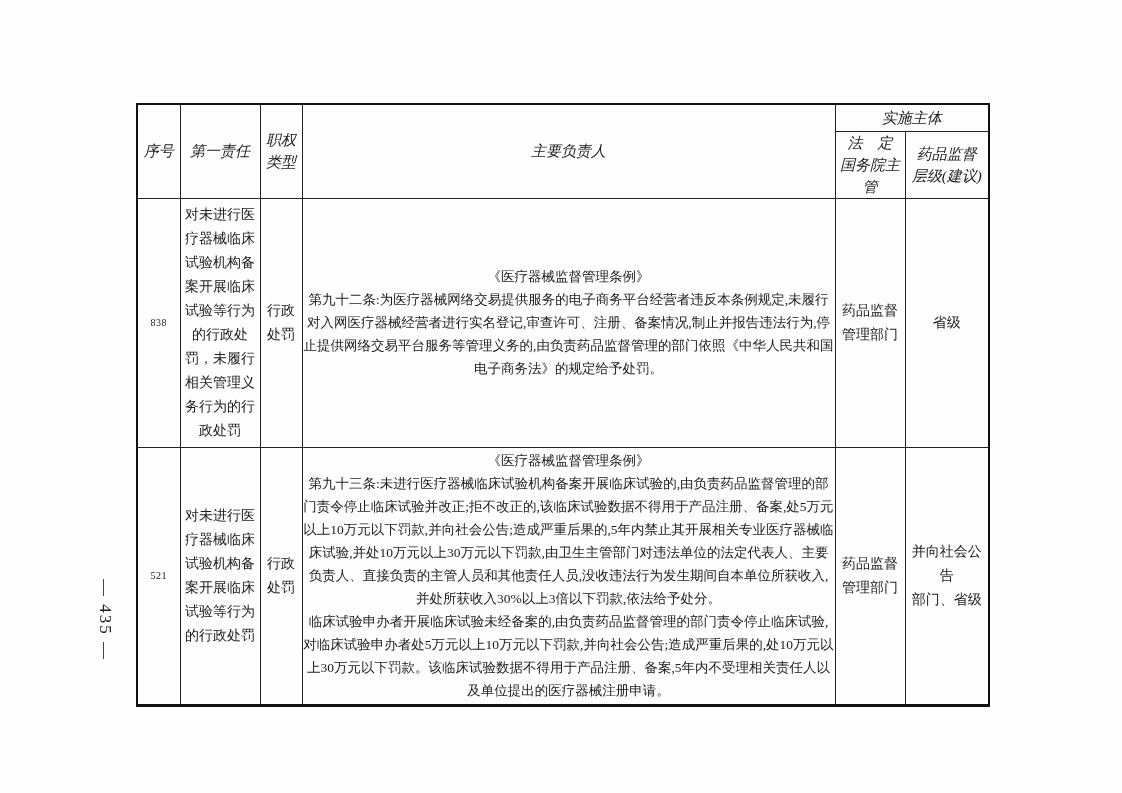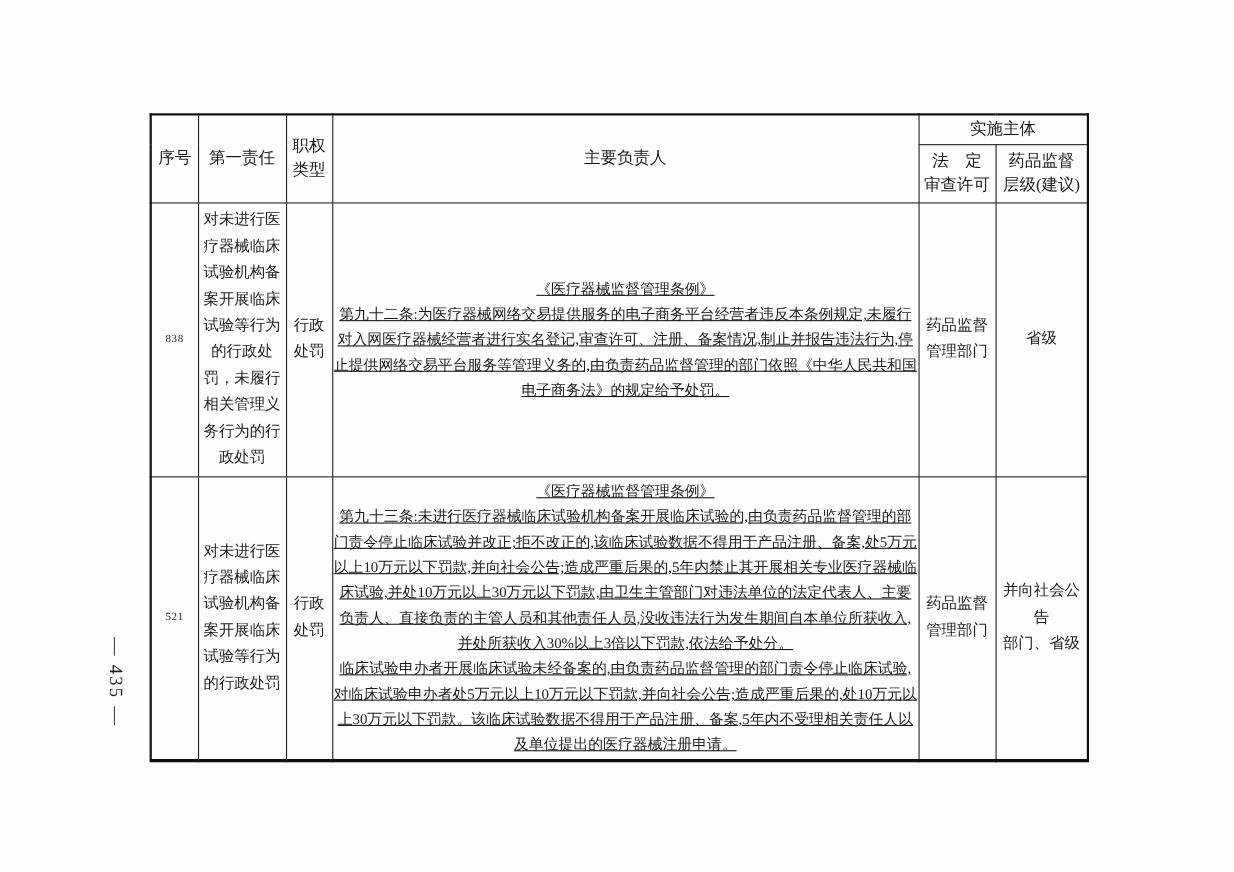--- a/index.html
+++ b/index.html
@@ -36,20 +36,21 @@
   }
   .doc-table th, .doc-table td {
     border: 1px solid #222;
     vertical-align: middle;
     font-weight: normal;
     text-align: center;
   }
   .doc-table th {
     font-size: 15px;
     line-height: 22px;
+    font-style: italic;
   }
   tr.hr1 { height: 27px; }
   tr.hr2 { height: 53px; }
   tr.r0  { height: 249px; }
   tr.r1  { height: 258px; }
   .pre { white-space: pre-line; }
   .c-serial {
     font-size: 10px;
     letter-spacing: 0.5px;
   }
@@ -62,21 +63,20 @@
   .c-type {
     font-size: 14px;
     line-height: 24px;
   }
   .c-basis {
     font-size: 13.5px;
     line-height: 23px;
     text-align: justify;
     text-justify: inter-ideograph;
     padding: 0 0;
-    text-decoration: underline;
   }
   .c-subject, .c-level {
     font-size: 14px;
     line-height: 24px;
   }
 </style>
 </head>
 <body>
 
 <div class="page">
@@ -96,21 +96,21 @@
       <tr class="hr1">
         <th rowspan="2">序号</th>
         <th rowspan="2">第一责任</th>
         <th rowspan="2" class="pre">职权
 类型</th>
         <th rowspan="2">主要负责人</th>
         <th colspan="2">实施主体</th>
       </tr>
       <tr class="hr2">
         <th class="pre">法　定
-审查许可</th>
+国务院主管</th>
         <th class="pre">药品监督
 层级(建议)</th>
       </tr>
     </thead>
     <tbody>
       <tr class="r0">
         <td class="c-serial">838</td>
         <td class="c-name">对未进行医疗器械临床试验机构备案开展临床试验等行为的行政处罚，未履行相关管理义务行为的行政处罚</td>
         <td class="c-type pre">行政
 处罚</td>

